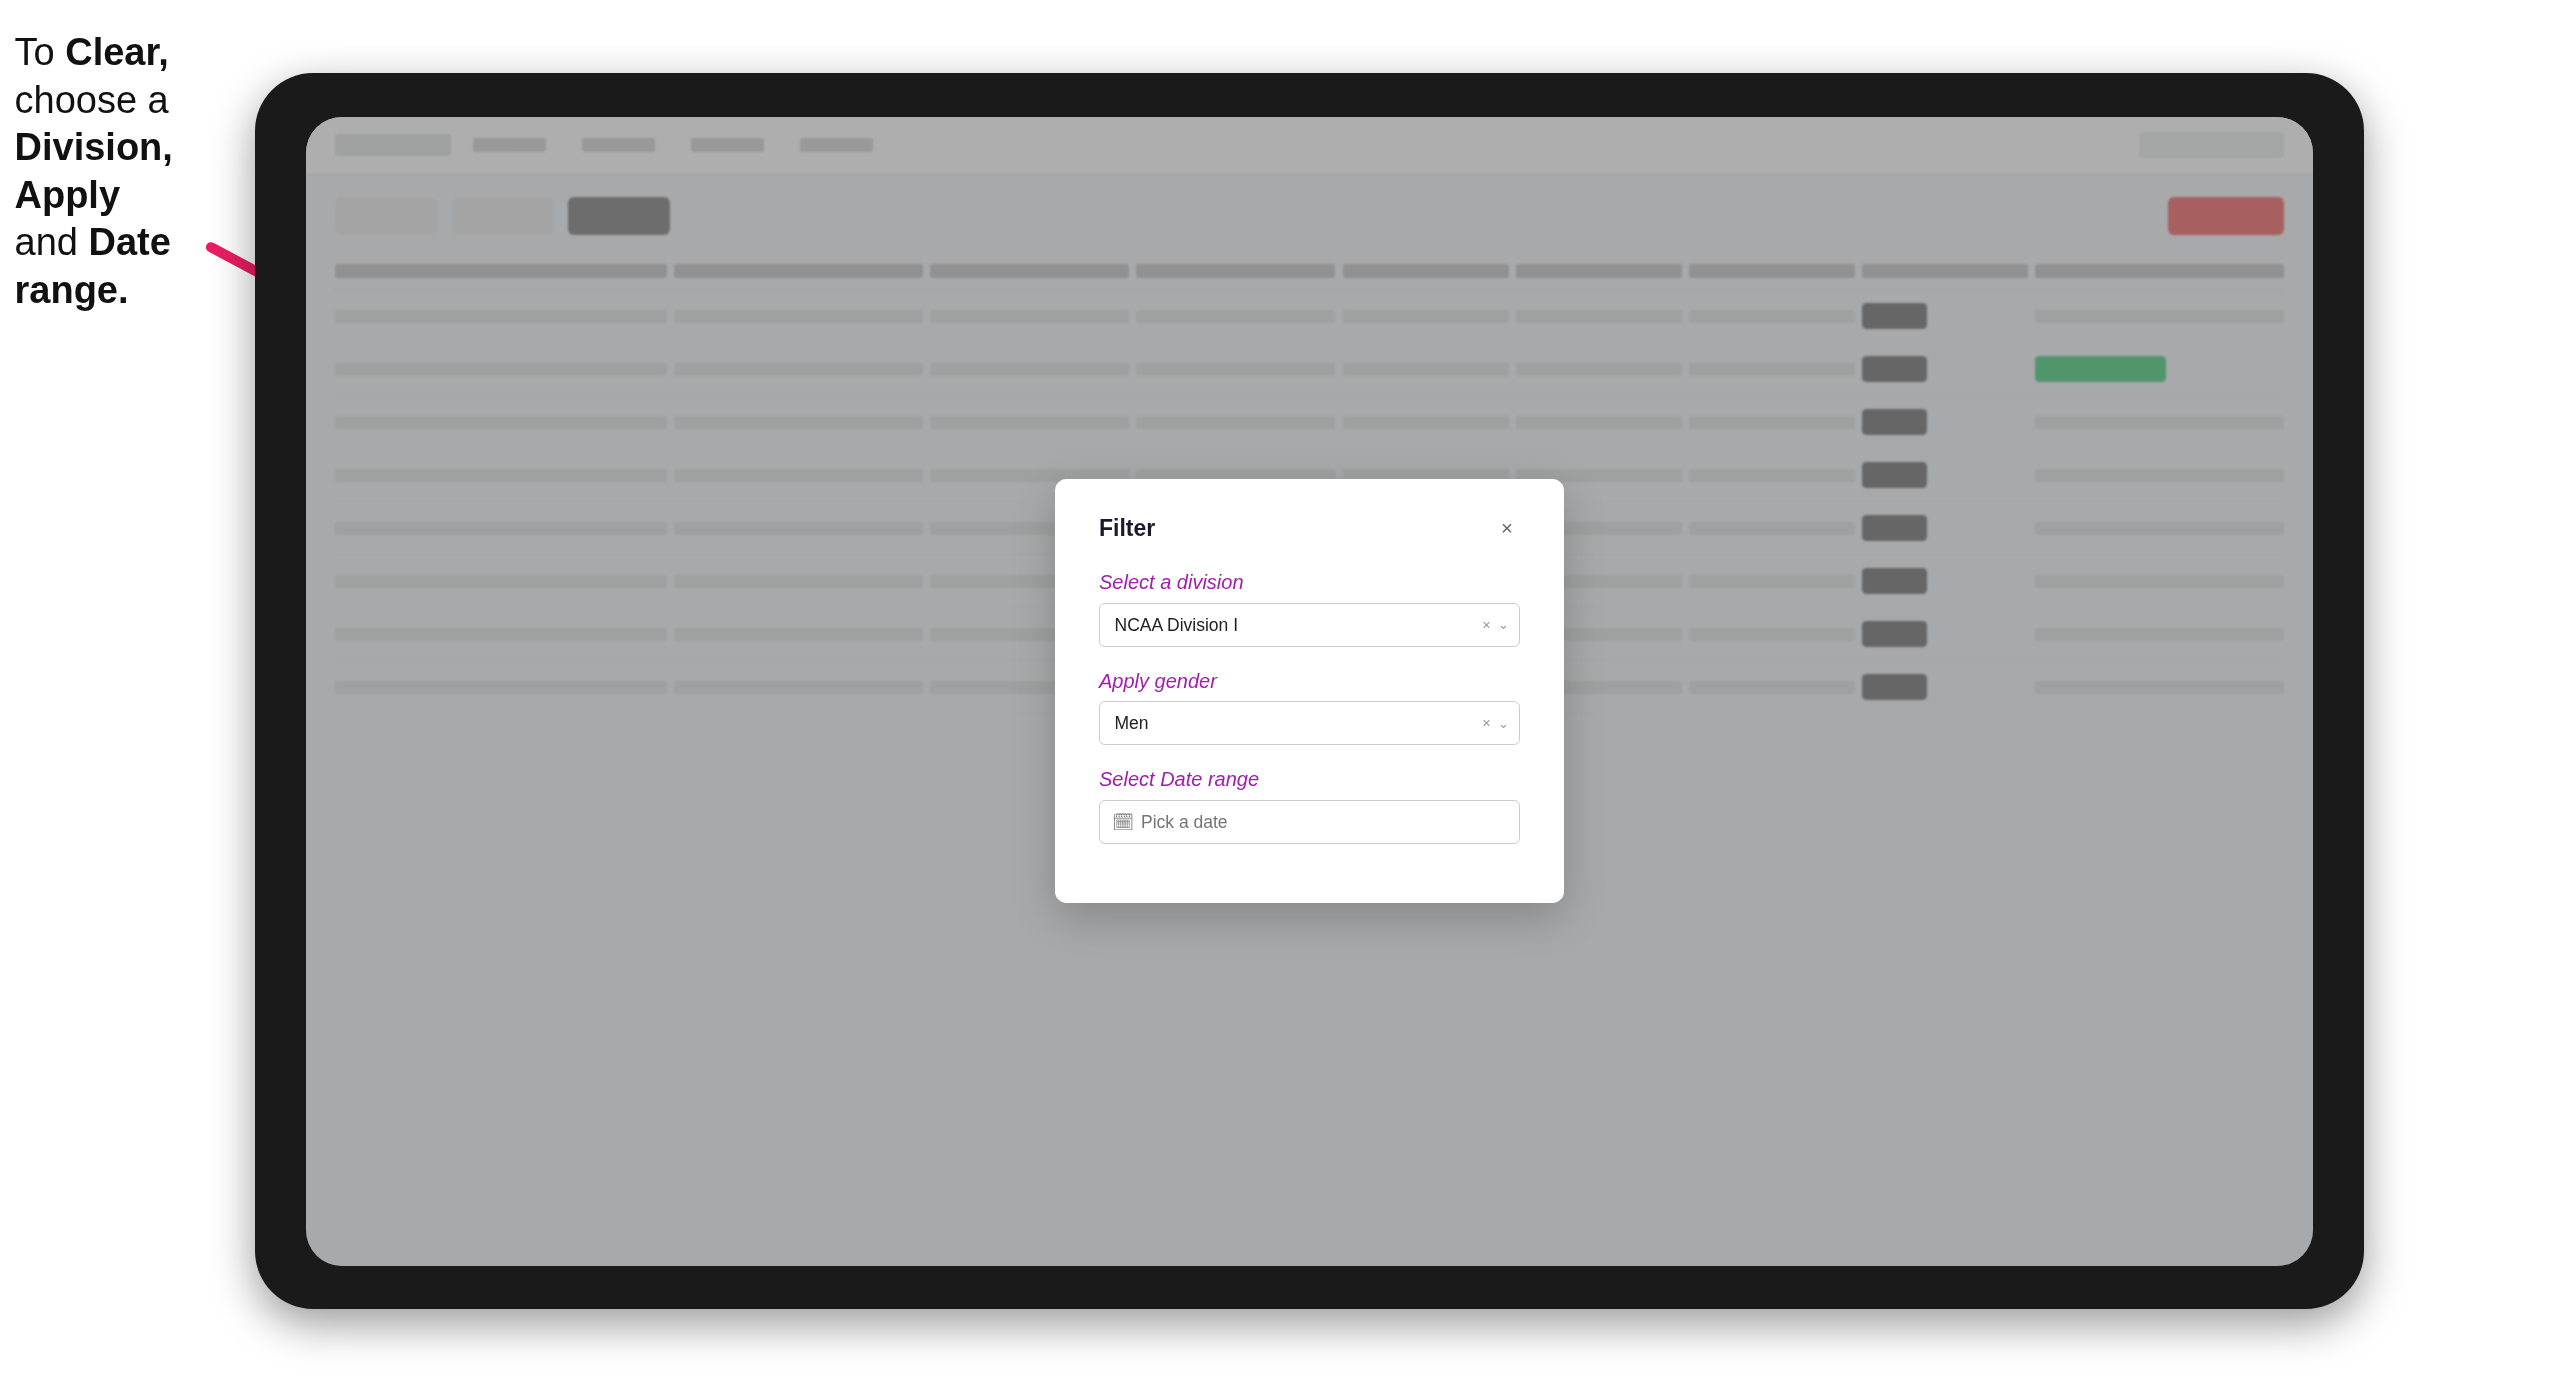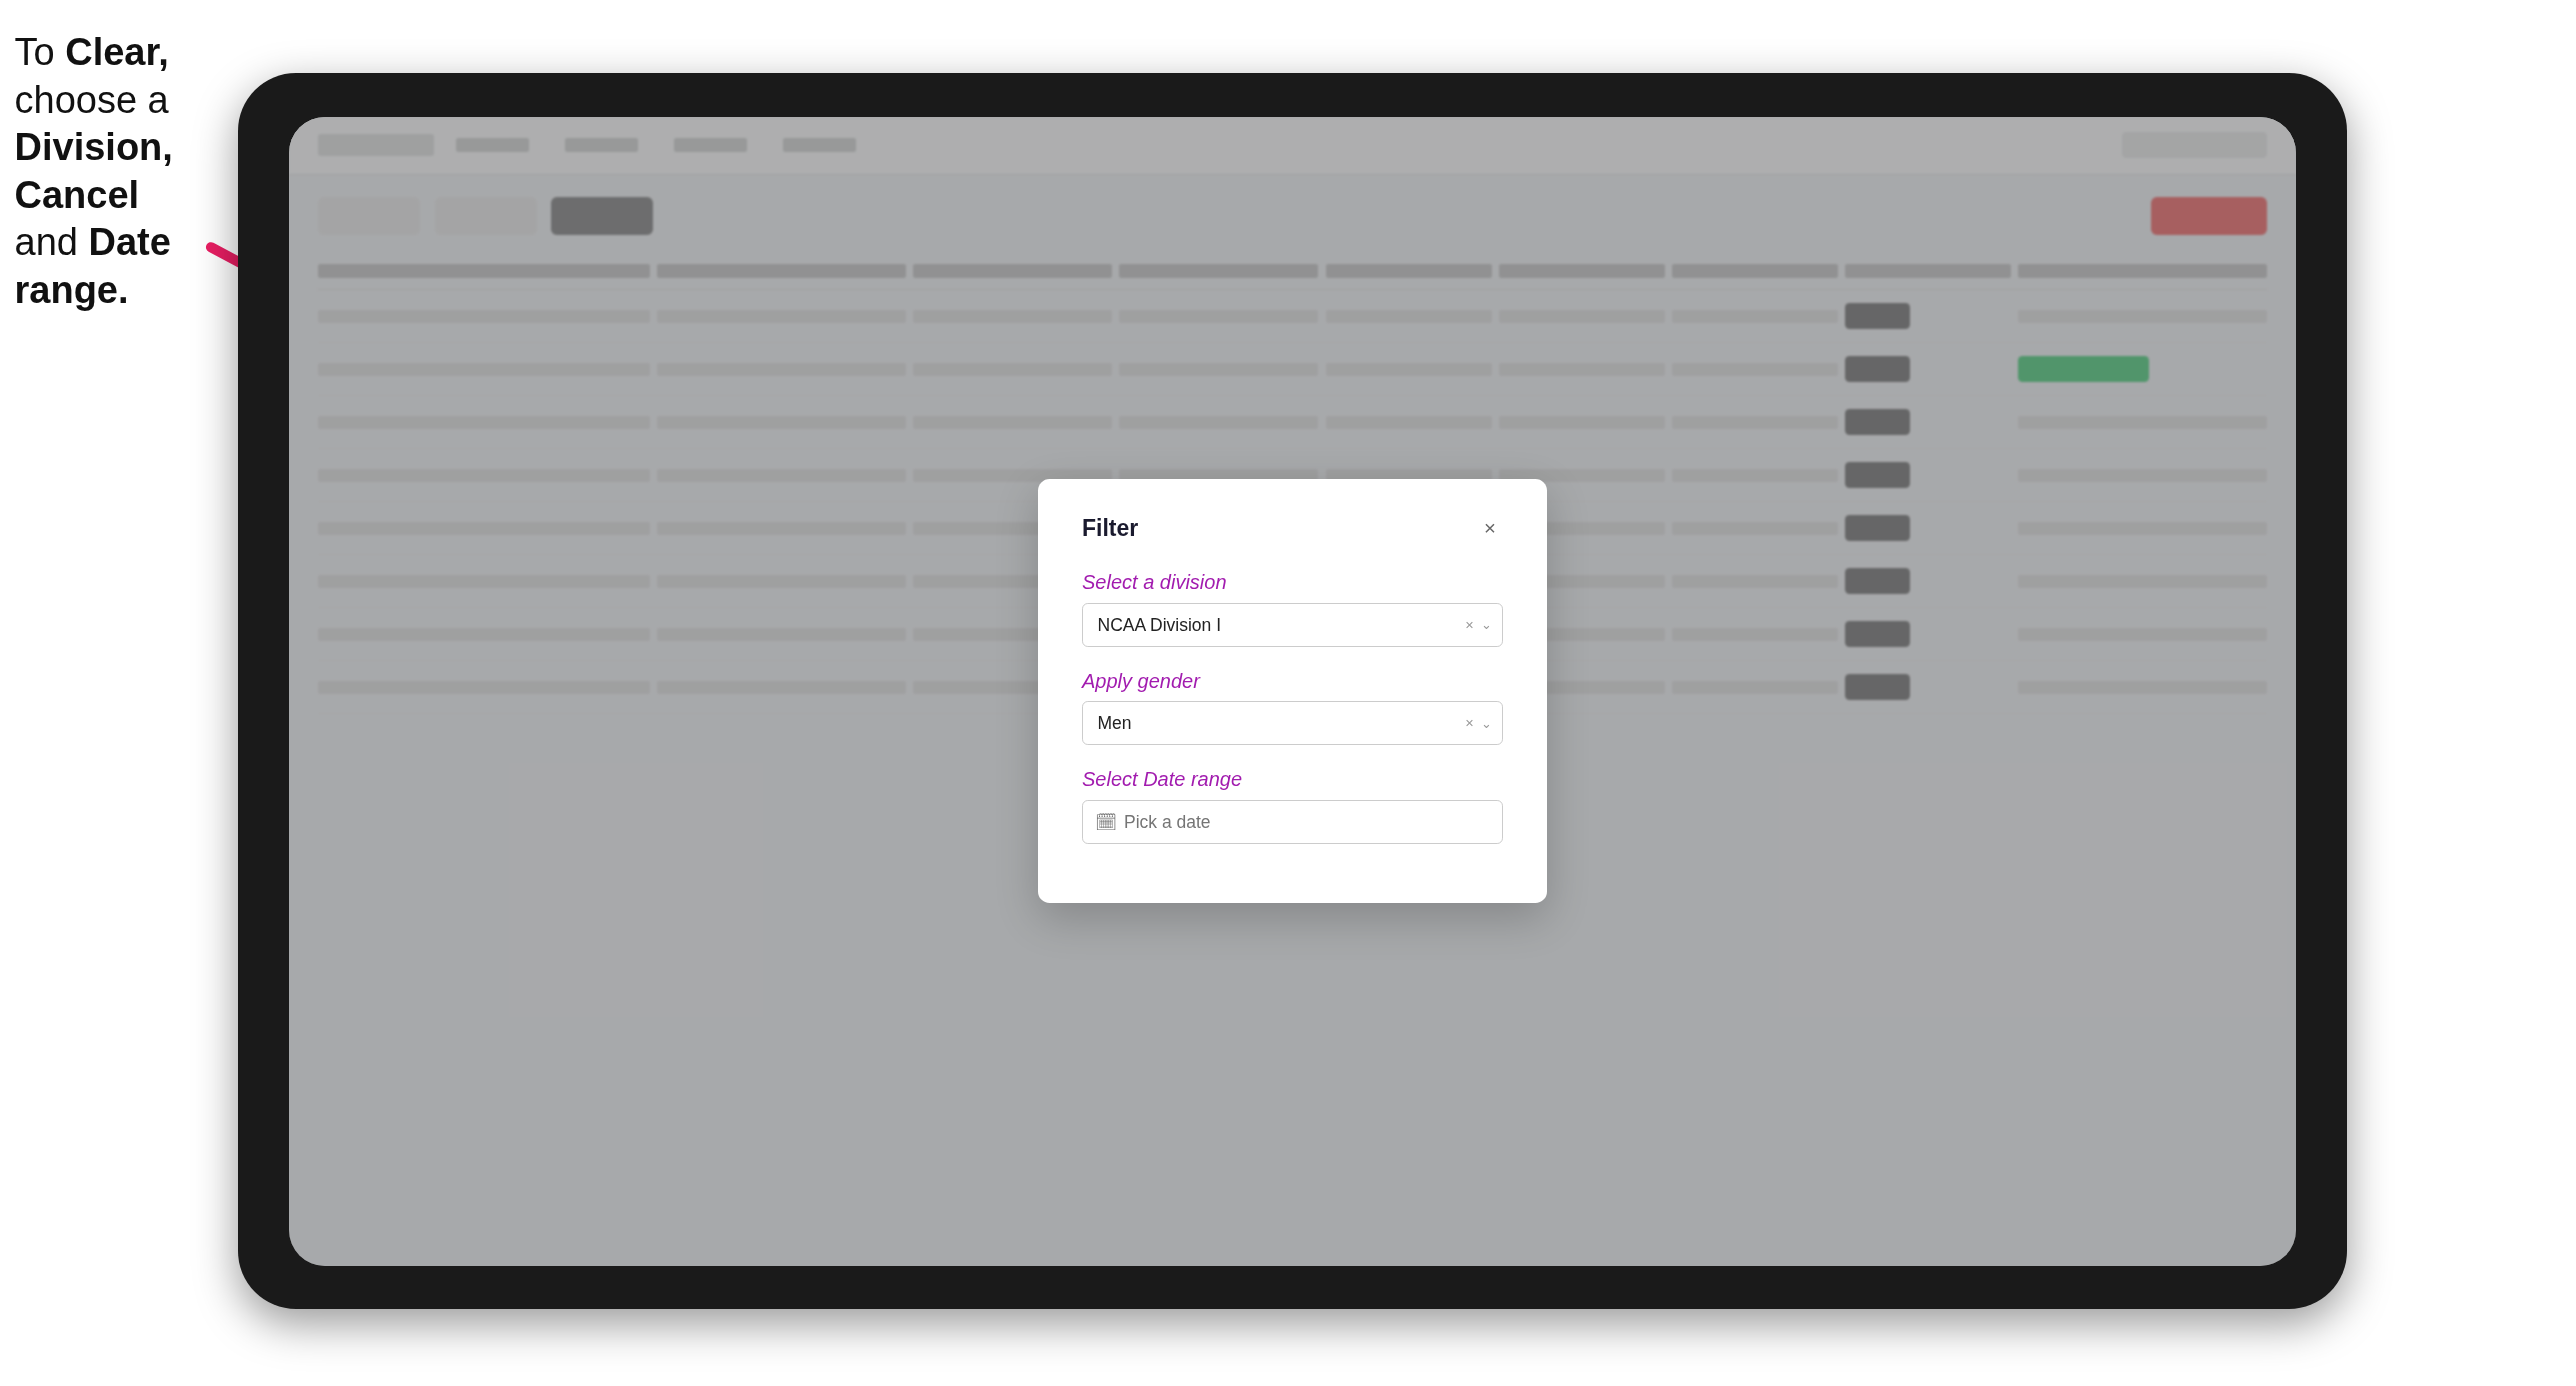--- a/index.html
+++ b/index.html
@@ -31,21 +31,21 @@
       left: 0;
       width: 2576px;
       height: 1386px;
       pointer-events: none;
     }
 
     
     .tablet-frame {
       position: absolute;
       top: 73px;
-      left: 238px;
+      left: 255px;
       width: 2109px;
       height: 1236px;
       background: #1a1a1a;
       border-radius: 58px;
       box-shadow: 0 14.5px 44px rgba(0,0,0,0.4);
       display: flex;
       align-items: center;
       justify-content: center;
     }
 
@@ -345,21 +345,21 @@
     }
 
     
     .blurred-row { filter: blur(1.1px); opacity: 0.6; }
   </style>
 </head>
 <body>
 
 <div class="instruction-text">
   <span>To <span class="bold">Clear,</span> choose a</span><br>
-  <span class="bold">Division, Cancel</span><br>
+  <span class="bold">Division, Apply</span><br>
   <span>and <span class="bold">Date range.</span></span><br>
 </div>
 
 <div class="arrow-container">
   <svg width="2576" height="1386" viewBox="0 0 3542 1906" fill="none" xmlns="http://www.w3.org/2000/svg">
     <line x1="290" y1="340" x2="870" y2="650" stroke="#e91e63" stroke-width="14" stroke-linecap="round"></line>
     <polygon points="870,650 830,600 900,590" fill="#e91e63"></polygon>
   </svg>
 </div>
 

